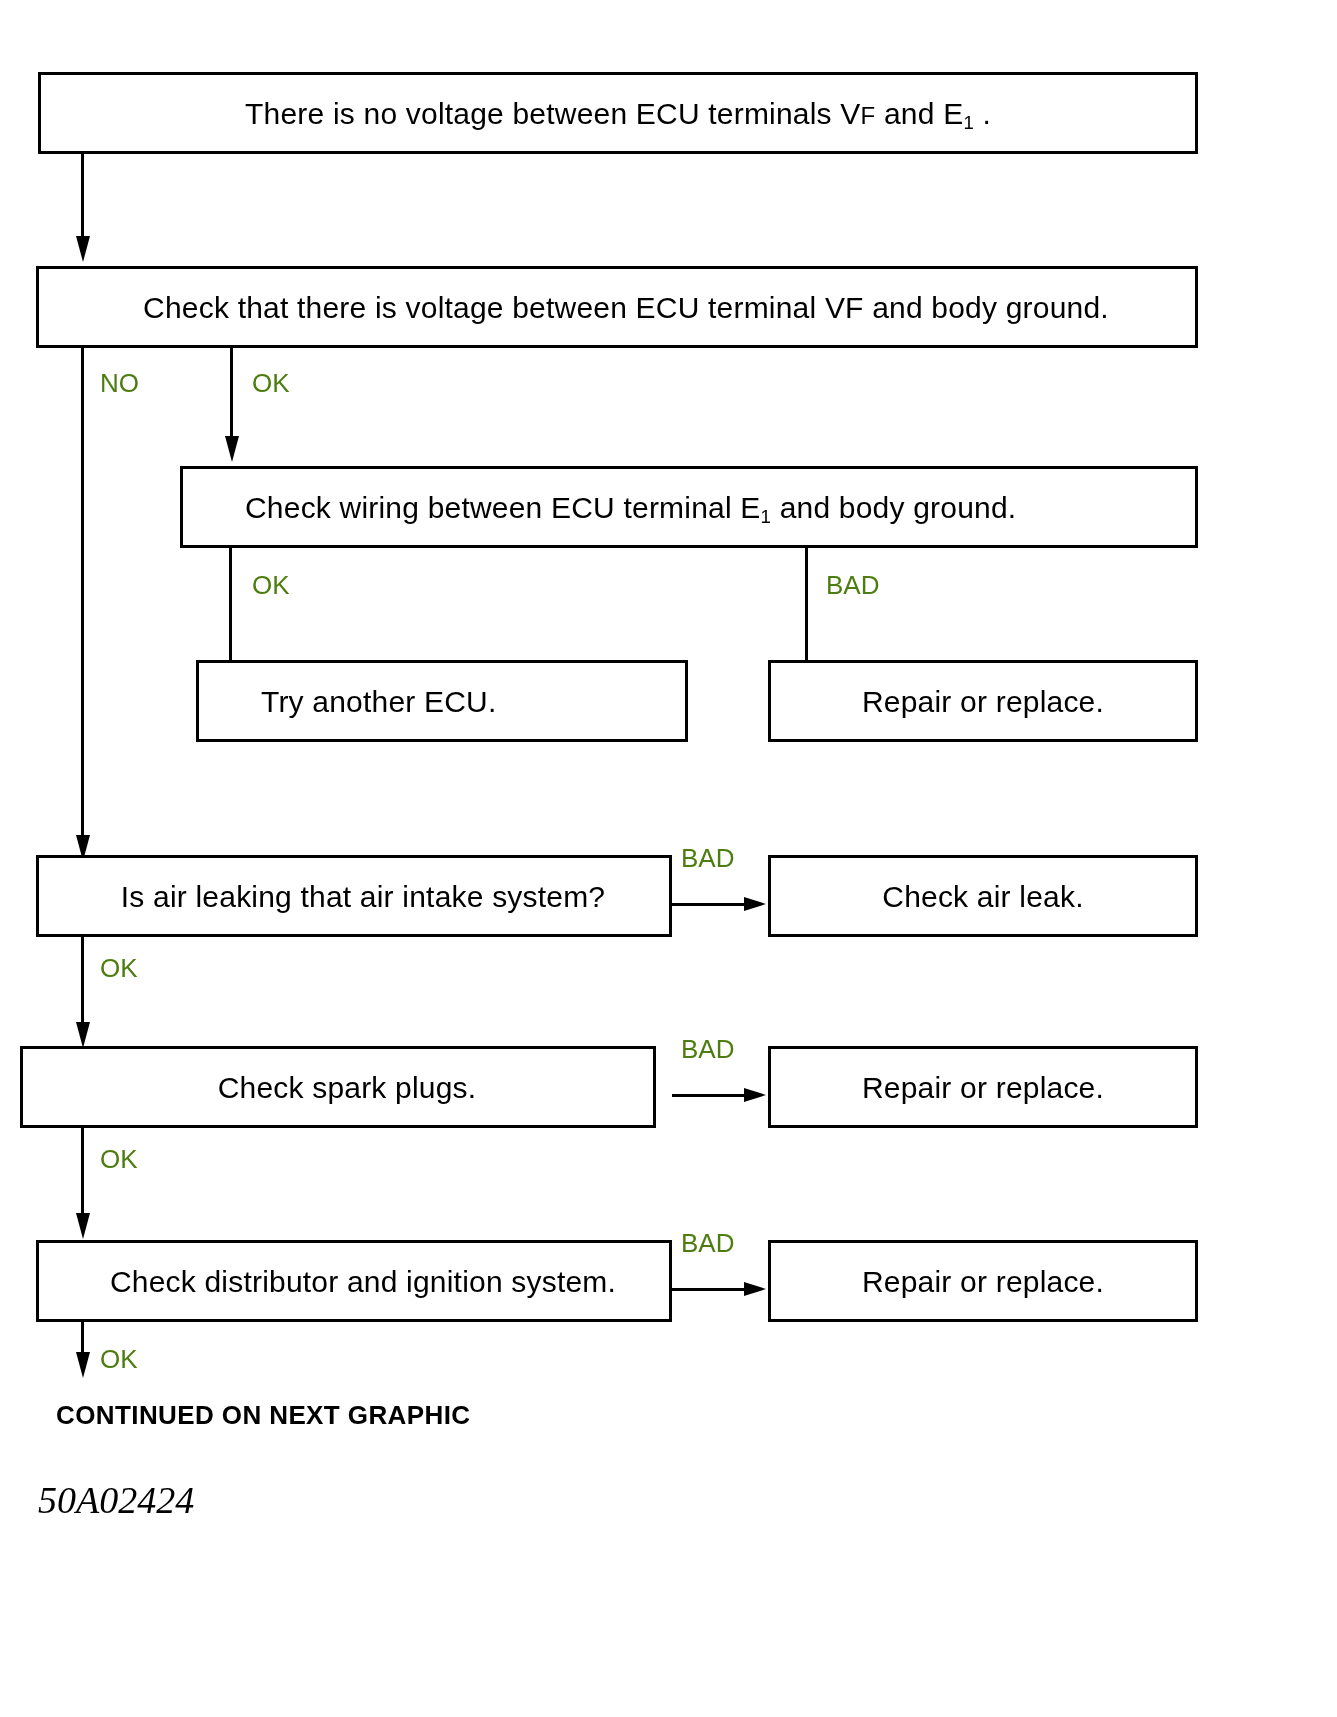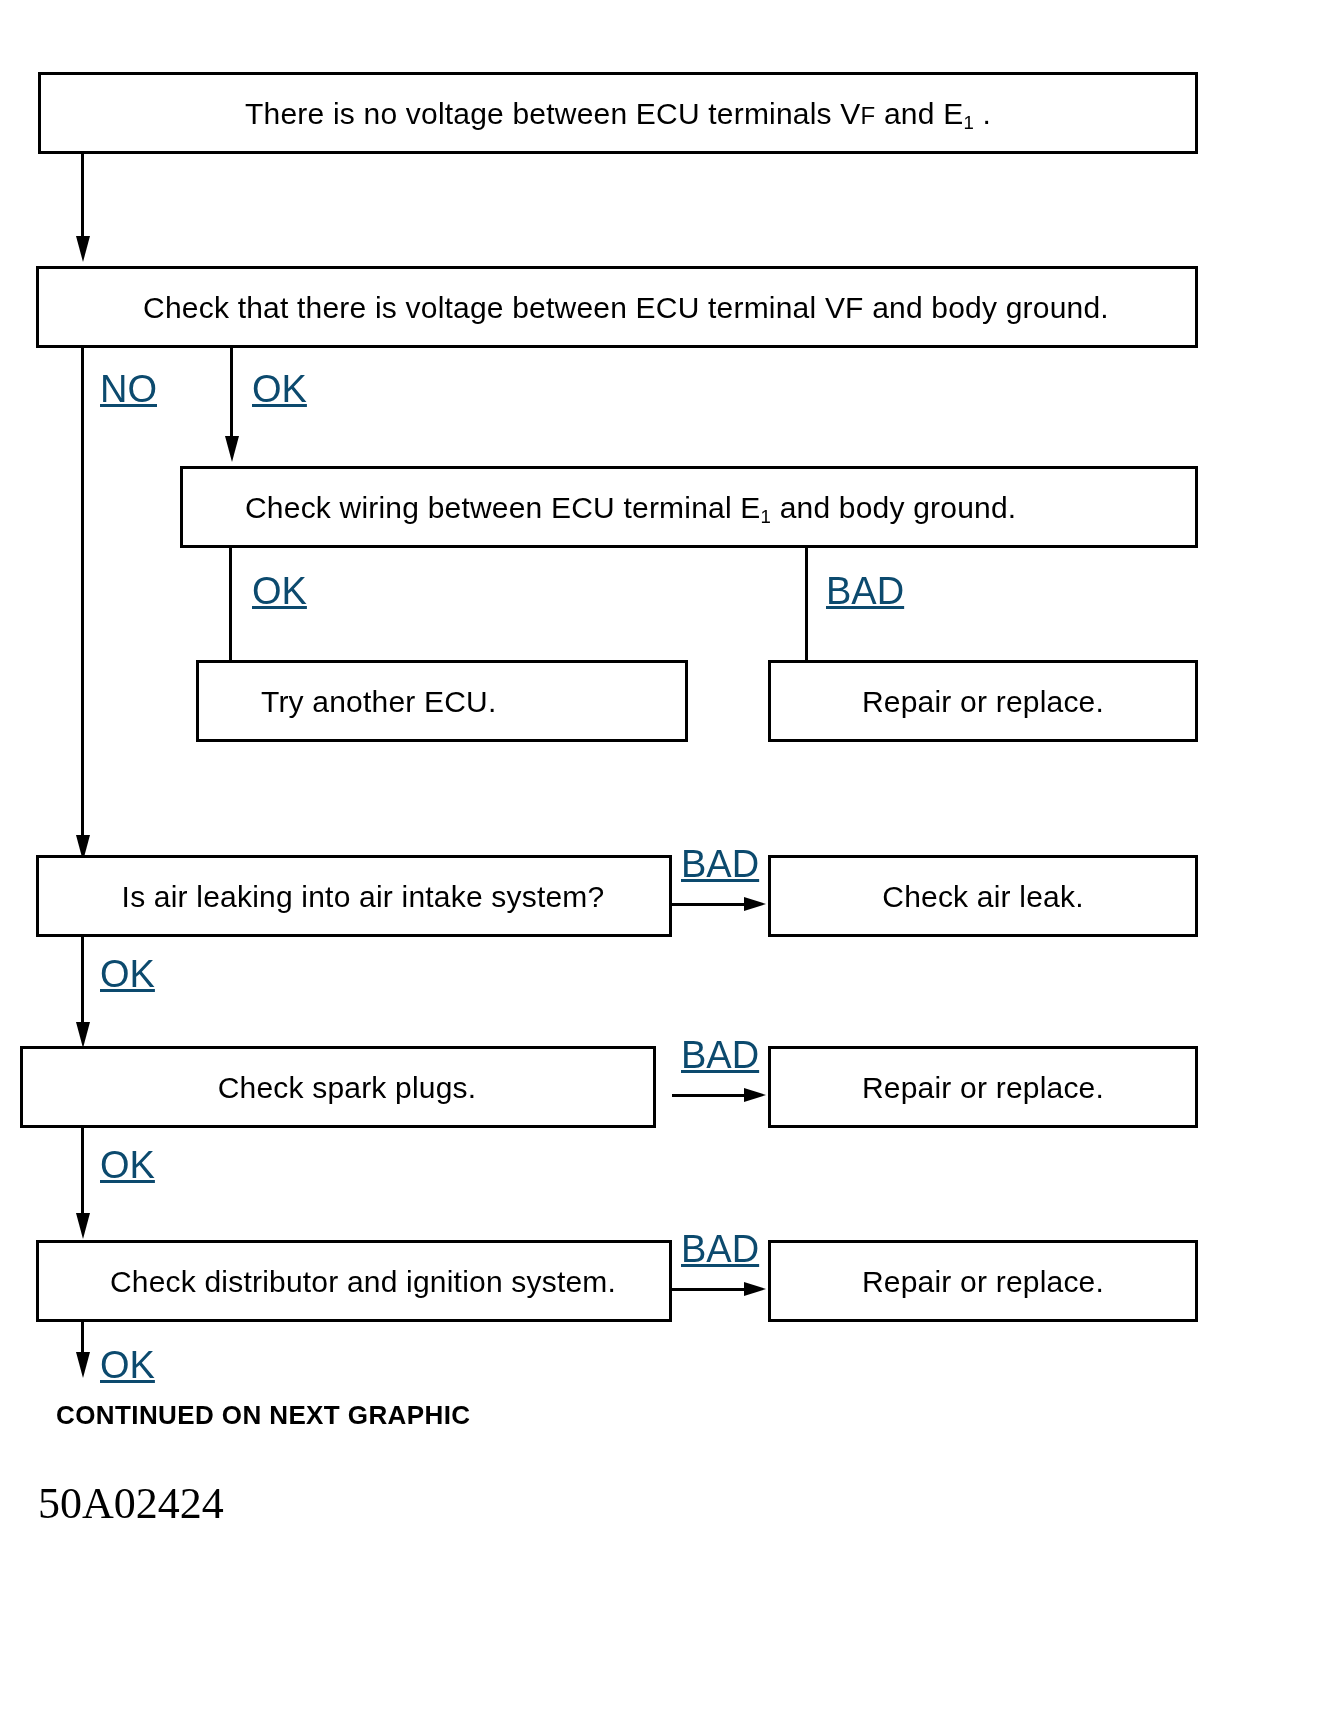--- a/index.html
+++ b/index.html
@@ -66,40 +66,40 @@
     width: 0;
     height: 0;
     border-top: 7px solid transparent;
     border-bottom: 7px solid transparent;
     border-left: 22px solid #000;
   }
 
   
   .elabel {
     position: absolute;
-    font-size: 38px;
+    font-size: 26px;
     line-height: 1;
-    color: #0c4a6e;
-    white-space: nowrap;
-    text-decoration: underline;
+    color: #4d7c0f;
+    white-space: nowrap;
   }
 
   
   .footer-note {
     position: absolute;
     font-size: 26px;
     font-weight: bold;
     letter-spacing: 0.4px;
     color: #000;
     white-space: nowrap;
   }
   .fig-code {
     position: absolute;
     font-family: "Liberation Serif", serif;
-    font-size: 44px;
+    font-style: italic;
+    font-size: 38px;
     color: #000;
     white-space: nowrap;
   }
   sub {
     font-size: 0.62em;
     vertical-align: baseline;
     position: relative;
     top: 0.30em;
   }
   .sm-caps { font-size: 0.80em; }
@@ -146,21 +146,21 @@
 
   <div class="box pad-left-sm" style="left:196px; top:660px; width:492px; height:82px;">
     <span class="txt">Try another ECU.</span>
   </div>
 
   <div class="box pad-center" style="left:768px; top:660px; width:430px; height:82px;">
     <span class="txt">Repair or replace.</span>
   </div>
 
   <div class="box pad-left" style="left:36px; top:855px; width:636px; height:82px;">
-    <span class="txt">Is air leaking into air intake system?</span>
+    <span class="txt">Is air leaking that air intake system?</span>
   </div>
 
   <div class="hline" style="left:672px; top:903px; width:76px;"></div>
   <div class="arrow-right" style="left:744px; top:897px;"></div>
   <div class="elabel" style="left:681px; top:845px;">BAD</div>
 
   <div class="box pad-center" style="left:768px; top:855px; width:430px; height:82px;">
     <span class="txt">Check air leak.</span>
   </div>
 

